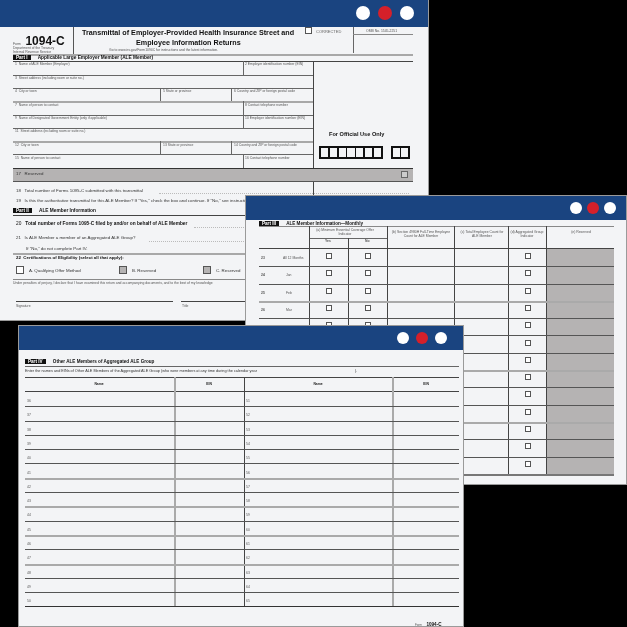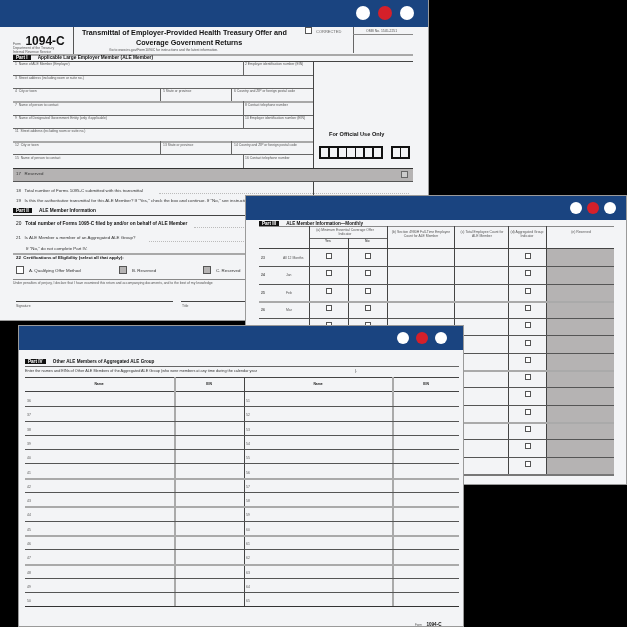--- a/index.html
+++ b/index.html
@@ -31,22 +31,22 @@
     </div>
   </div>
 
   <div class="abs" style="left:14px;top:32px;">
     <span class="tiny">Form</span>
     <span style="font-size:12px;font-weight:bold;">1094-C</span>
   </div>
   <div class="abs tiny" style="left:14px;top:47px;">Department of the Treasury</div>
   <div class="abs tiny" style="left:14px;top:51px;">Internal Revenue Service</div>
   <div class="vline" style="left:74px;top:28px;height:28px;background:#555;"></div>
-  <div class="abs" style="left:83px;top:29px;font-size:7.2px;font-weight:bold;white-space:nowrap;">Transmittal of Employer-Provided Health Treasury Offer and</div>
-  <div class="abs" style="left:137px;top:39px;font-size:7.2px;font-weight:bold;white-space:nowrap;">Coverage Government Returns</div>
+  <div class="abs" style="left:83px;top:29px;font-size:7.2px;font-weight:bold;white-space:nowrap;">Transmittal of Employer-Provided Health Insurance Street and</div>
+  <div class="abs" style="left:137px;top:39px;font-size:7.2px;font-weight:bold;white-space:nowrap;">Employee Information Returns</div>
   <div class="abs tiny" style="left:110px;top:49px;">Go to  www.irs.gov/Form1094C    for instructions and the latest information.</div>
   <div class="chk" style="left:306px;top:28px;width:7px;height:7px;"></div>
   <div class="abs small" style="left:317px;top:30px;font-size:4px;color:#666;">CORRECTED</div>
   <div class="vline" style="left:354px;top:28px;height:26px;background:#666;"></div>
   <div class="abs tiny" style="left:367px;top:30px;">OMB No. 1545-2251</div>
   <div class="hline" style="left:354px;top:35px;width:60px;background:#888;"></div>
   <div class="hline gray" style="left:14px;top:55px;width:400px;"></div>
 
   <div class="abs" style="left:14px;top:56px;font-size:4.8px;font-weight:bold;white-space:nowrap;">
     <span class="partlabel">Part I</span>

